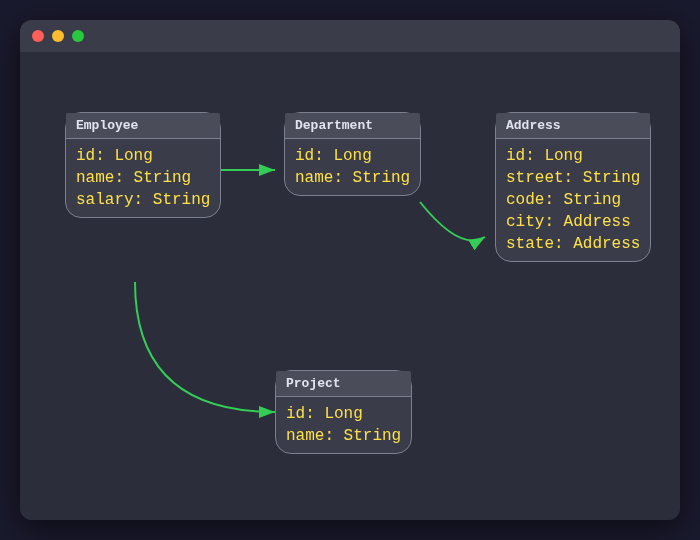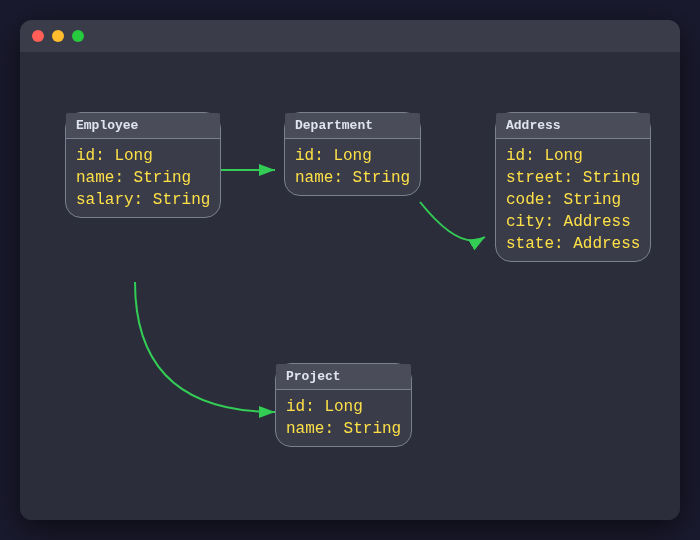--- a/index.html
+++ b/index.html
@@ -87,21 +87,21 @@
       padding: 2px 0;
       color: #fde047;
       font-size: 16px;
       white-space: nowrap;
     }
 
     
     .entity-employee { top: 60px; left: 45px; }
     .entity-department { top: 60px; left: 264px; }
     .entity-address { top: 60px; left: 475px; }
-    .entity-project { top: 311px; left: 255px; }
+    .entity-project { top: 318px; left: 255px; }
   </style>
 </head>
 <body>
 
 <div class="window">
   <div class="titlebar">
     <div class="traffic-light red"></div>
     <div class="traffic-light yellow"></div>
     <div class="traffic-light green"></div>
   </div>

